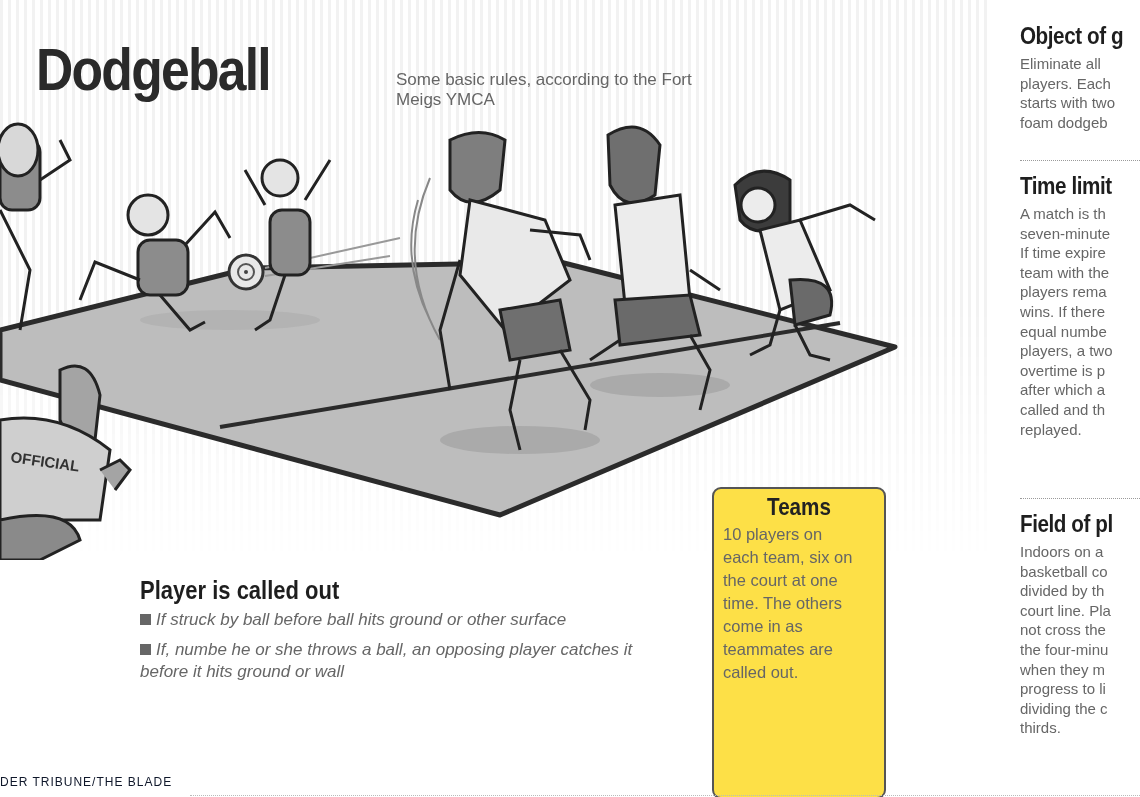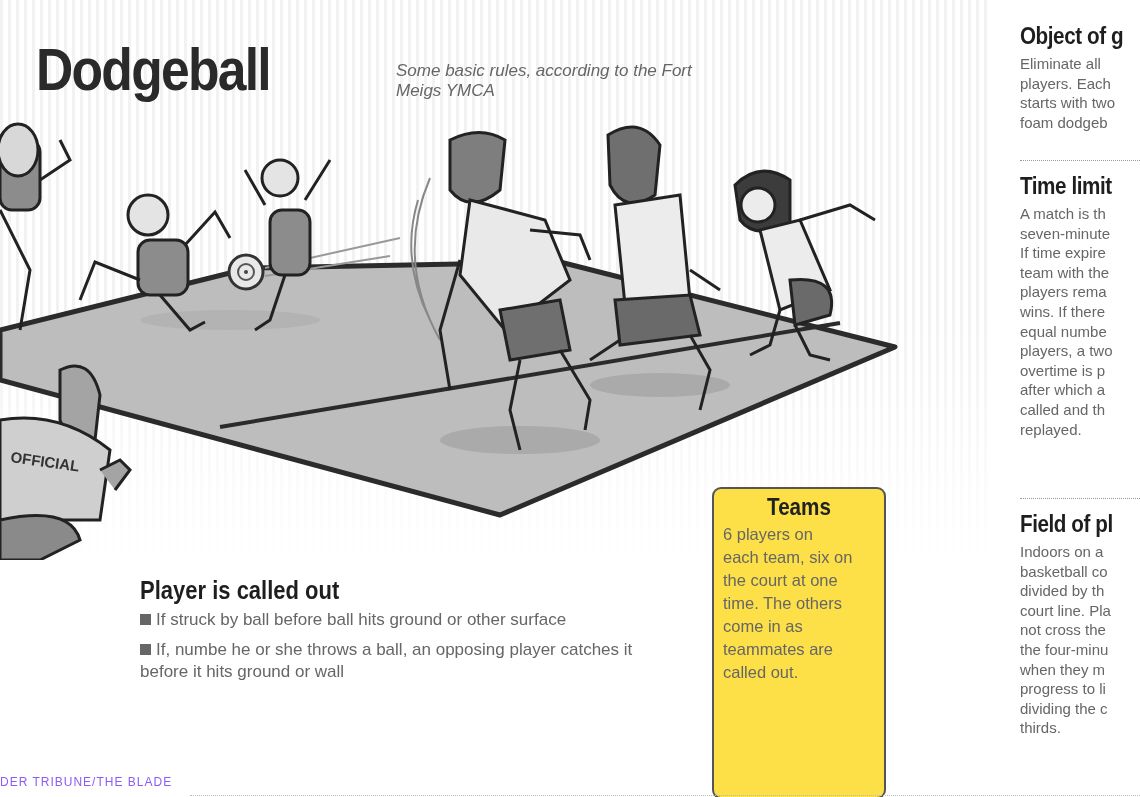--- a/index.html
+++ b/index.html
@@ -4,35 +4,35 @@
 <style>
   html, body { margin:0; padding:0; }
   body { width:1140px; height:797px; position:relative; overflow:hidden; background:#ffffff;
          font-family:"Liberation Sans", sans-serif; color:#333; }
   .stripes { position:absolute; left:0; top:0; width:990px; height:560px;
     background: repeating-linear-gradient(90deg, #f2f2f2 0px, #f2f2f2 3px, #ffffff 3px, #ffffff 8px);
     -webkit-mask-image: linear-gradient(180deg, #000 0%, #000 55%, transparent 100%);
     mask-image: linear-gradient(180deg, #000 0%, #000 55%, transparent 100%); }
   .title { position:absolute; left:36px; top:40px; font-family:"Liberation Sans", sans-serif; font-weight:bold;
     font-size:60px; letter-spacing:-2px; color:#2a2a2a; transform:scaleX(0.86); transform-origin:left top; line-height:1; }
-  .subtitle { position:absolute; left:396px; top:61px; width:300px; font-style:italic; font-size:17px; line-height:20px; color:#666; }
+  .subtitle { position:absolute; left:396px; top:70px; width:300px; font-size:17px; line-height:20px; color:#666; }
   svg.art { position:absolute; left:0; top:0; }
   .sec { position:absolute; left:0; width:160px; }
   .sec h3 { margin:0; font-size:24px; font-weight:bold; color:#1e1e1e; letter-spacing:-0.5px; transform:scaleX(0.86); transform-origin:left; white-space:nowrap; }
   .sec p { margin:4px 0 0 0; font-size:15px; line-height:19.6px; color:#666; white-space:pre-line; }
   .sep { position:absolute; left:1020px; width:130px; border-top:1px dotted #9a9a9a; }
   .out { position:absolute; left:140px; top:576px; width:540px; }
   .out h3 { margin:0; font-size:25px; font-weight:bold; color:#1e1e1e; transform:scaleX(0.88); transform-origin:left; white-space:nowrap; }
-  .out .rule { font-size:17px; color:#666; line-height:22px; margin-top:4px; }
+  .out .rule { font-size:17px; color:#666; line-height:22px; margin-top:4px;font-style:italic; }
   .out .rule + .rule { margin-top:8px; }
   .bullet { display:inline-block; width:11px; height:11px; background:#666; margin-right:5px; vertical-align:0px; }
   .teams { position:absolute; left:712px; top:487px; width:174px; height:312px; border:2px solid #555; border-radius:9px; box-sizing:border-box; background:#fde047; }
   .teams h4 { margin:4px 0 0 0; text-align:center; font-size:24px; font-weight:bold; color:#222; transform:scaleX(0.86); }
   .teams p { margin:2px 8px 0 9px; font-size:16.5px; line-height:23px; color:#666; white-space:pre-line; }
-  .credit { position:absolute; left:0; top:775px; font-size:12px; letter-spacing:1px; color:#8b5cf6; }
+  .credit { position:absolute; left:0; top:775px; font-size:12px; letter-spacing:1px; color:#0f172a; }
   .bottom-rule { position:absolute; left:190px; top:795px; width:950px; border-top:1px dotted #bbb; }
 </style>
 </head>
 <body>
 
 <div class="stripes"></div>
 
 <svg class="art" width="1000" height="560" viewBox="0 0 1000 560">
 
   <polygon points="0,330 250,268 560,262 895,347 500,515 0,380" fill="#bdbdbd" stroke="#2b2b2b" stroke-width="5" stroke-linejoin="round"></polygon>
@@ -151,21 +151,21 @@
 </div>
 
 <div class="out">
   <h3>Player is called out</h3>
   <div class="rule"><span class="bullet"></span><span>If struck by ball before ball hits ground or other surface</span></div>
   <div class="rule"><span class="bullet"></span><span>If, numbe he or she throws a ball, an opposing player catches it before it hits ground or wall</span></div>
 </div>
 
 <div class="teams">
   <h4>Teams</h4>
-  <p>6 players on
+  <p>10 players on
 each team, six on
 the court at one
 time. The others
 come in as
 teammates are
 called out.</p>
 </div>
 
 <div class="credit">DER TRIBUNE/THE BLADE</div>
 <div class="bottom-rule"></div>

